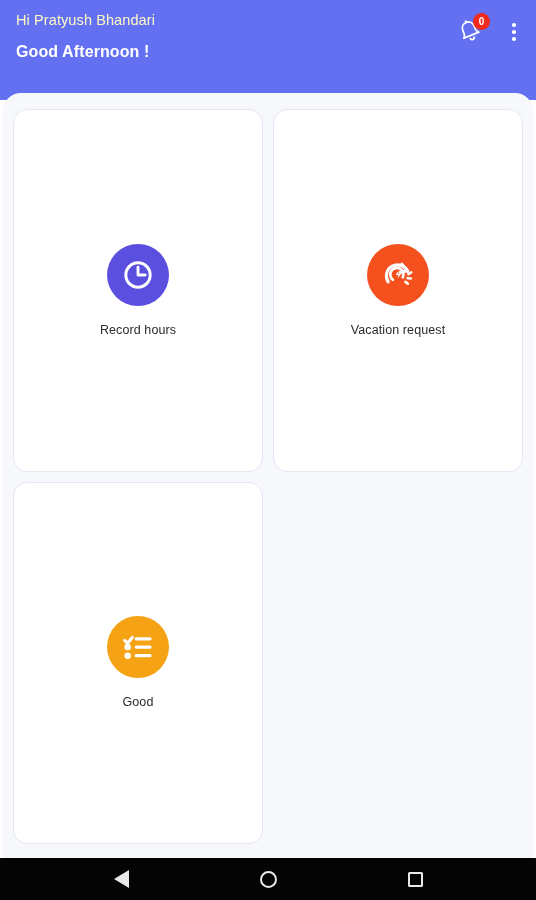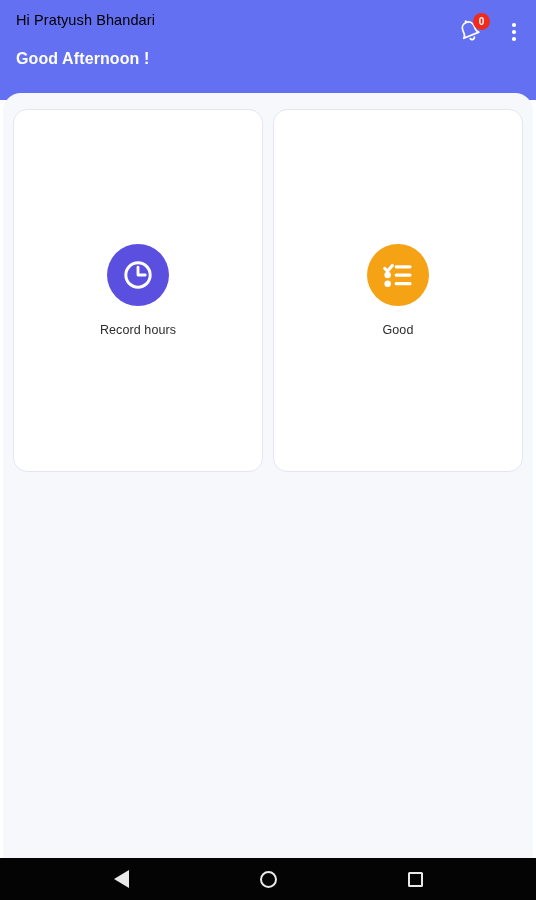--- a/index.html
+++ b/index.html
@@ -26,37 +26,37 @@
     z-index: 5;
   }
 
   .greeting-block {
     position: absolute;
     left: 16px;
     top: 10px;
   }
 
   .greeting-hi {
-    color: #000000;
+    color: #fef9c3;
     font-size: 14.5px;
     font-weight: 400;
     letter-spacing: 0.1px;
     line-height: 20px;
     white-space: nowrap;
     text-align: right;
   }
 
   .greeting-main {
     color: #ffffff;
     font-size: 16px;
     font-weight: bold;
     letter-spacing: 0.1px;
     line-height: 22px;
     white-space: nowrap;
-    margin-top: 18px;
+    margin-top: 11px;
   }
 
   .header-actions {
     position: absolute;
     right: 10px;
     top: 18px;
     display: flex;
     align-items: flex-start;
     gap: 18px;
   }
@@ -240,20 +240,32 @@
     <div class="tile-card">
       <div class="tile-icon" style="background:#5b4fe0;">
         <svg width="34" height="34" viewBox="0 0 24 24">
           <circle cx="12" cy="12" r="8.6" fill="none" stroke="#ffffff" stroke-width="2.1"></circle>
           <path d="M12 6.4V12h5.1" fill="none" stroke="#ffffff" stroke-width="2" stroke-linecap="round" stroke-linejoin="round"></path>
         </svg>
       </div>
       <div class="tile-label">Record hours</div>
     </div>
 
+    <div class="tile-card">
+      <div class="tile-icon" style="background:#f4511e;">
+        <svg width="36" height="36" viewBox="0 0 24 24">
+          <path d="M5.4 16.6A7.4 7.4 0 1 1 18.4 9.6" fill="none" stroke="#ffffff" stroke-width="2.1" stroke-linecap="round"></path>
+          <path d="M8.6 15.2a4.4 4.4 0 1 1 6.6-1.6" fill="none" stroke="#ffffff" stroke-width="1.8" stroke-linecap="round"></path>
+          <path d="M14.6 4.8l3.9 4.3-5.1 1.2" fill="none" stroke="#ffffff" stroke-width="2" stroke-linecap="round" stroke-linejoin="round"></path>
+          <path d="M12.1 9.4l-1.6 2.6h1.8l-.7 2.4 2.4-3h-1.8z" fill="#ffffff"></path>
+          <path d="M18.9 11.4l1.9-1.2M18.4 14.1l2.2.2M16.9 16.5l1.7 1.3" fill="none" stroke="#ffffff" stroke-width="1.7" stroke-linecap="round"></path>
+        </svg>
+      </div>
+      <div class="tile-label">Vacation request</div>
+    </div>
 
     <div class="tile-card">
       <div class="tile-icon" style="background:#f5a214;">
         <svg width="34" height="34" viewBox="0 0 24 24">
           <path d="M2.6 7.3l2 2 3.4-4" fill="none" stroke="#ffffff" stroke-width="2.2" stroke-linecap="round" stroke-linejoin="round"></path>
           <circle cx="4.7" cy="12" r="2.3" fill="#ffffff"></circle>
           <circle cx="4.7" cy="18.1" r="2.3" fill="#ffffff"></circle>
           <rect x="9.6" y="5.1" width="12" height="2.3" rx="1.15" fill="#ffffff"></rect>
           <rect x="9.6" y="10.9" width="12" height="2.3" rx="1.15" fill="#ffffff"></rect>
           <rect x="9.6" y="17" width="12" height="2.3" rx="1.15" fill="#ffffff"></rect>

